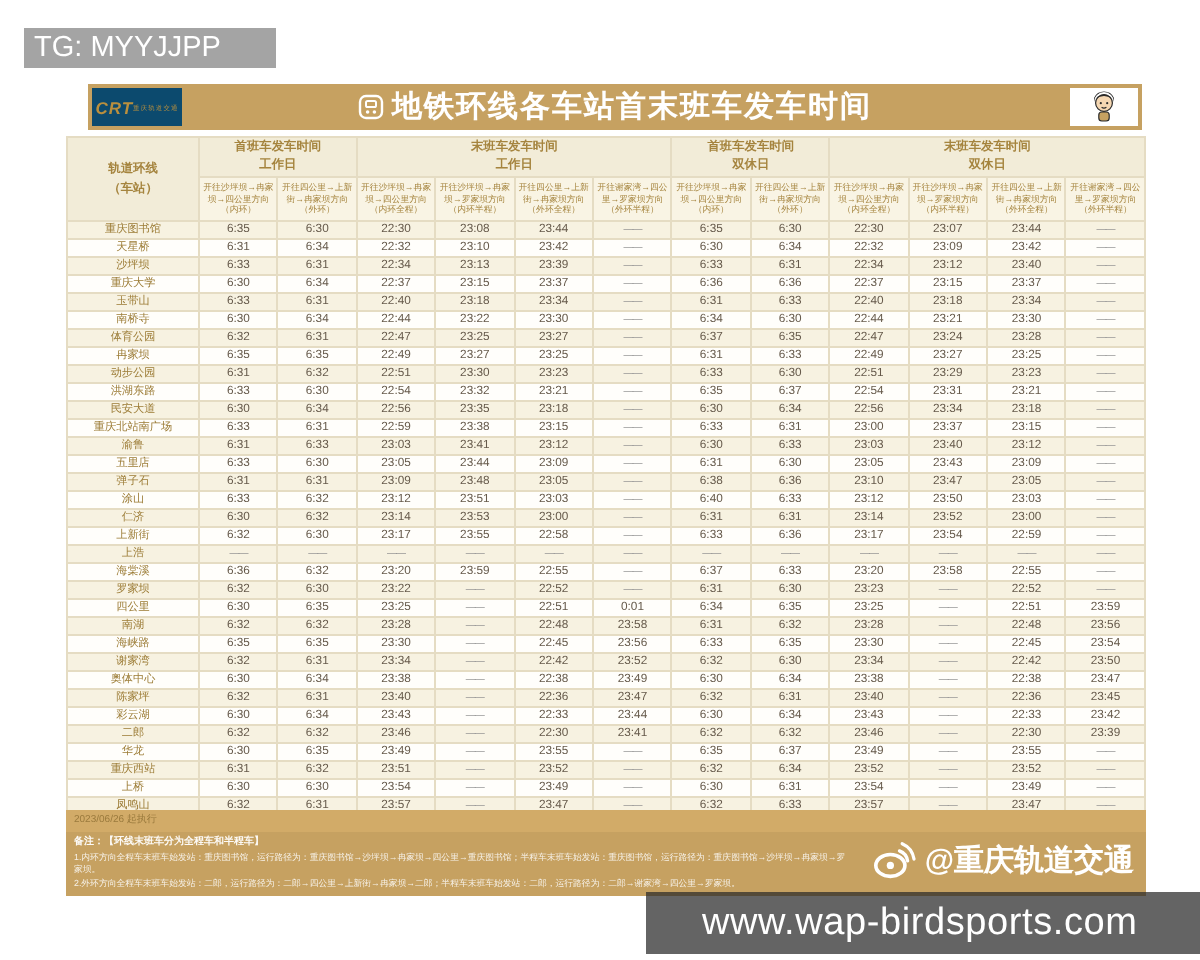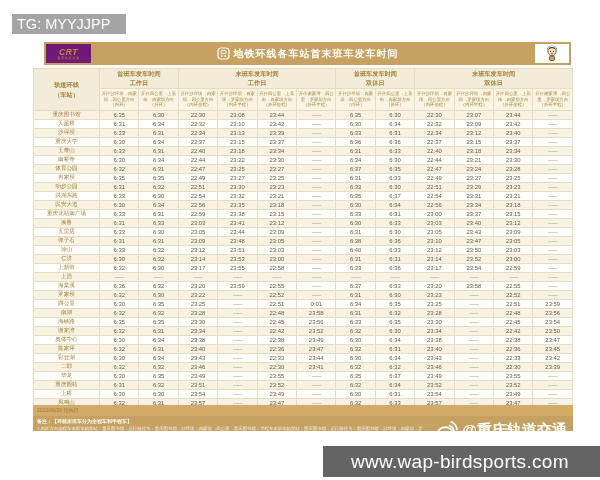--- a/index.html
+++ b/index.html
@@ -3,41 +3,41 @@
 <meta charset="utf-8">
 <style>
   html,body{margin:0;padding:0;}
   body{
     width:600px;height:480px;position:relative;overflow:hidden;
     background:#ffffff;
     font-family:"Liberation Sans","DejaVu Sans",sans-serif;
   }
   .tg-watermark{
     position:absolute;left:12px;top:14px;height:20px;line-height:20px;
-    background:#a4a4a4;color:#fff;font-size:14.5px;padding:0 16px 0 5px;
+    background:#a4a4a4;color:#fff;font-size:14.5px;padding:0 28px 0 5px;
     z-index:30;
   }
   .poster{
     position:absolute;left:30px;top:38px;width:545px;height:410px;
     background:#fff;z-index:1;
   }
   .header-bar{
     position:absolute;left:14px;right:4px;top:4px;height:23px;
     background:#c6a161;display:flex;align-items:center;
   }
   .logo-box{
-    position:absolute;left:2px;top:2px;width:45px;height:19px;background:#701a75;
-    display:flex;flex-direction:column;align-items:center;justify-content:center;
+    position:absolute;left:2px;top:2px;width:45px;height:19px;background:#0c4a6e;
+    display:flex;align-items:center;justify-content:center;
   }
   .crt-mark{font-size:8.5px;font-weight:bold;font-style:italic;color:#b98f3e;line-height:8px;letter-spacing:.5px;}
   .crt-sub{font-size:3.2px;color:#b98f3e;letter-spacing:.6px;line-height:4px;}
   .title-wrap{
     width:100%;display:flex;align-items:center;justify-content:center;gap:4px;
   }
-  .title-wrap .ptitle{color:#fff;font-weight:bold;font-size:10px;letter-spacing:1px;}
+  .title-wrap .ptitle{color:#fff;font-weight:bold;font-size:15px;letter-spacing:1px;}
   .mascot-box{
     position:absolute;right:2px;top:2px;width:34px;height:19px;background:#fff;
     display:flex;align-items:center;justify-content:center;
   }
   table.timetable{
     position:absolute;left:3px;top:30px;width:540px;
     border-collapse:collapse;table-layout:fixed;
   }
   table.timetable col.stcol{width:66px;}
   table.timetable th,table.timetable td{
@@ -61,21 +61,21 @@
   }
   tbody th.st{
     color:#9c7c36;font-size:5.6px;font-weight:normal;white-space:nowrap;
   }
   tbody td{
     color:#665a4b;font-size:5.9px;white-space:nowrap;
   }
   tbody td.dash{color:#8f8f8f;font-size:5px;letter-spacing:-.5px;}
   td.gsep,th.gsep{border-left:1px solid #d9cda9;}
   .gold-footer{
-    position:absolute;left:3px;right:2px;top:367px;height:26px;
+    position:absolute;left:3px;right:2px;top:367px;height:43px;
     background:#c6a161;
   }
   .date-line{
     height:11px;line-height:11px;background:#d2ab68;color:#9a7a3d;
     font-size:5px;padding-left:4px;text-align:left;
   }
   .notes{padding:2px 150px 0 4px;text-align:left;}
   .note-title{font-size:5px;font-weight:bold;color:rgba(255,255,255,.95);line-height:1.5;}
   .note{font-size:4.4px;color:rgba(255,255,255,.85);line-height:1.55;}
   .weibo{

